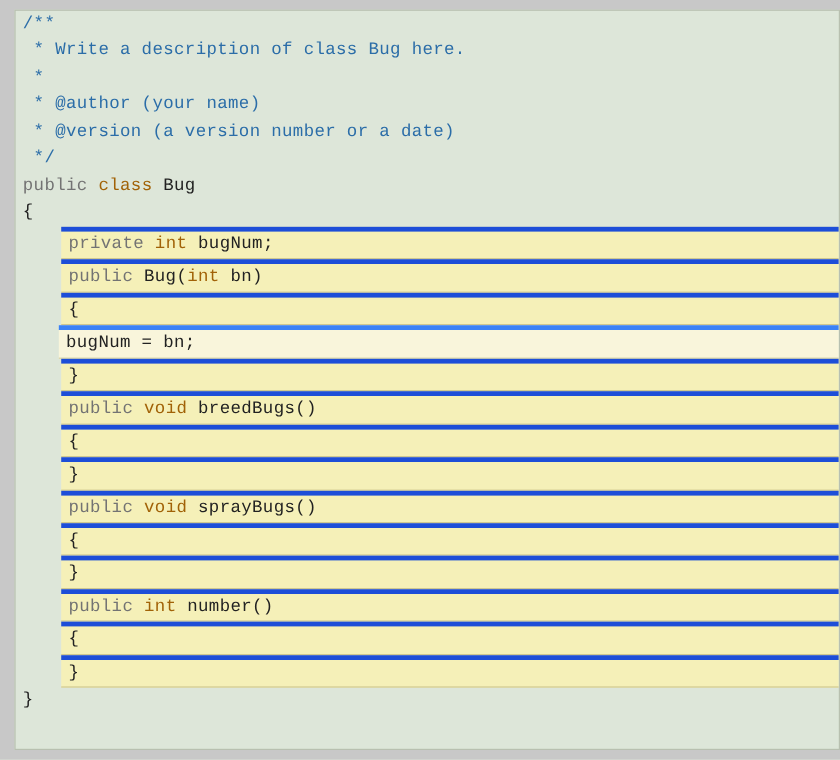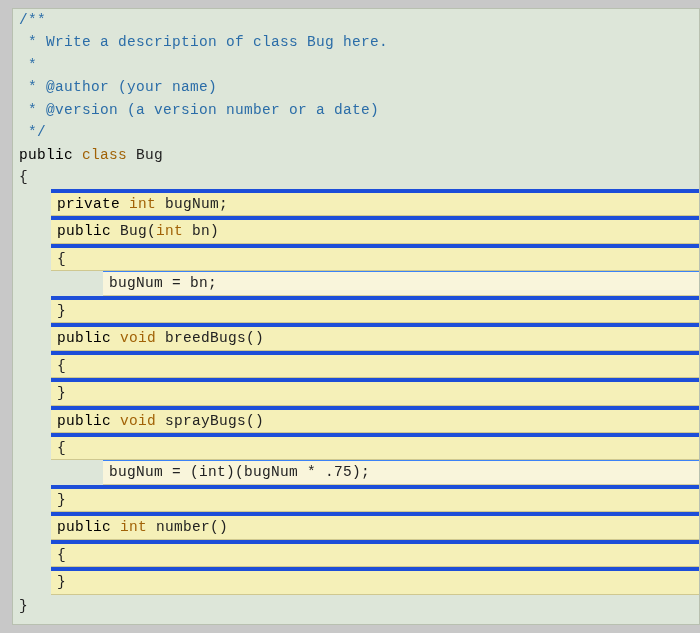--- a/index.html
+++ b/index.html
@@ -23,27 +23,27 @@
       padding-left: 6px;
       letter-spacing: 0.3px;
     }
     .indented {
       margin-left: 38px;
       background: #f5f0b8;
       border-top: 4px solid #1d4ed8;
       border-bottom: 1px solid #cfc890;
     }
     .indented2 {
-      margin-left: 90px;
+      margin-left: 36px;
       background: #f9f5db;
-      border-top: 1px solid #3b82f6;
+      border-top: 4px solid #3b82f6;
       border-bottom: 1px solid #d5cfa0;
     }
     .tok-comment { color: #2b6da8; }
-    .tok-keyword { color: #000000; }
+    .tok-keyword { color: #737373; }
     .tok-type    { color: #a16207; }
     .tok-ident   { color: #222; text-align: right; }
     .tok-paren   { color: #222; }
   </style>
 </head>
 <body>
 
 <div class="editor">
 
   <div class="line"><span class="tok-comment">/**</span></div>
@@ -62,21 +62,20 @@
   <div class="line indented"><span class="tok-paren">{</span></div>
   <div class="line indented2"><span class="tok-ident">bugNum = bn;</span></div>
   <div class="line indented"><span class="tok-paren">}</span></div>
 
   <div class="line indented"><span class="tok-keyword">public</span><span> </span><span class="tok-type">void</span><span class="tok-ident"> breedBugs()</span></div>
   <div class="line indented"><span class="tok-paren">{</span></div>
   <div class="line indented"><span class="tok-paren">}</span></div>
 
   <div class="line indented"><span class="tok-keyword">public</span><span> </span><span class="tok-type">void</span><span class="tok-ident"> sprayBugs()</span></div>
   <div class="line indented"><span class="tok-paren">{</span></div>
-  <div class="line indented2"><span class="tok-ident">bugNum = (int)(bugNum * .75);</span></div>
   <div class="line indented"><span class="tok-paren">}</span></div>
 
   <div class="line indented"><span class="tok-keyword">public</span><span> </span><span class="tok-type">int</span><span class="tok-ident"> number()</span></div>
   <div class="line indented"><span class="tok-paren">{</span></div>
   <div class="line indented"><span class="tok-paren">}</span></div>
 
   <div class="line"><span class="tok-paren">}</span></div>
 
 </div>
 

